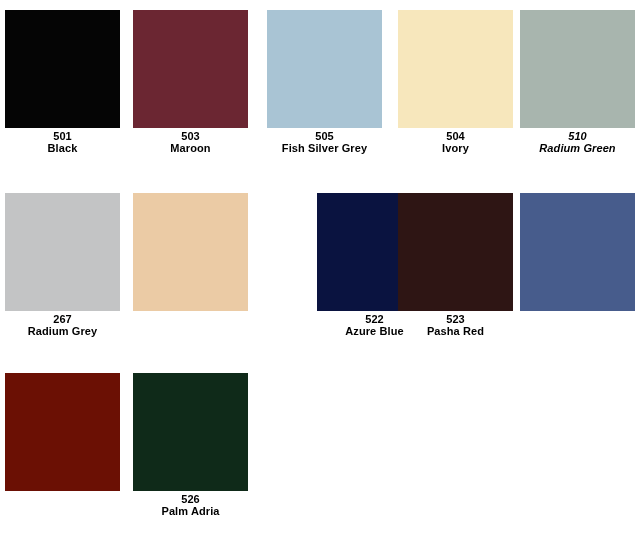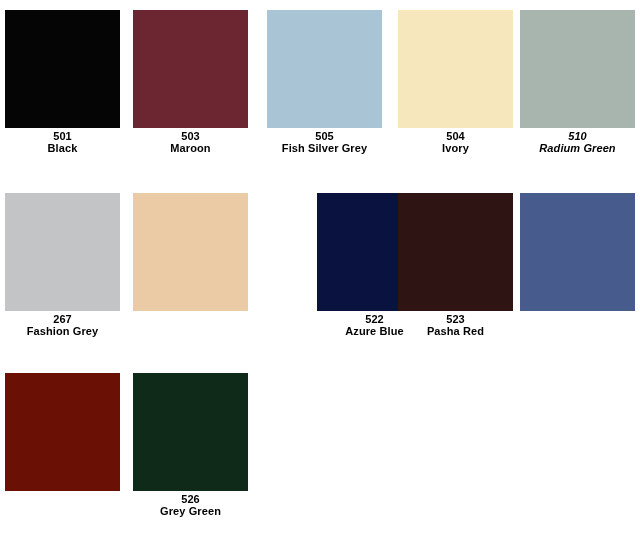--- a/index.html
+++ b/index.html
@@ -97,21 +97,21 @@
           <span class="swatch-code">510</span>
           <span class="swatch-name">Radium Green</span>
         </div>
       </div>
     </div>
     <div class="swatch-row" style="top: 193px;">
       <div class="swatch-cell" style="left: 5px;">
         <div class="swatch-chip" style="background-color: rgb(195, 196, 197); width: 115px; height: 118px;"></div>
         <div class="swatch-caption">
           <span class="swatch-code">267</span>
-          <span class="swatch-name">Fashion Grey</span>
+          <span class="swatch-name">Radium Grey</span>
         </div>
       </div>
       <div class="swatch-cell" style="left: 133px;">
         <div class="swatch-chip" style="background-color: rgb(235, 203, 165); width: 115px; height: 118px;"></div>
       </div>
       <div class="swatch-cell" style="left: 279px; margin-left: 38px;">
         <div class="swatch-chip" style="background-color: rgb(10, 19, 64); width: 115px; height: 118px;"></div>
         <div class="swatch-caption">
           <span class="swatch-code">522</span>
           <span class="swatch-name">Azure Blue</span>
@@ -129,17 +129,17 @@
       </div>
     </div>
     <div class="swatch-row" style="top: 373px;">
       <div class="swatch-cell" style="left: 5px;">
         <div class="swatch-chip" style="background-color: rgb(107, 16, 4); width: 115px; height: 118px;"></div>
       </div>
       <div class="swatch-cell" style="left: 133px;">
         <div class="swatch-chip" style="background-color: rgb(15, 42, 25); width: 115px; height: 118px;"></div>
         <div class="swatch-caption">
           <span class="swatch-code">526</span>
-          <span class="swatch-name">Grey Green</span>
+          <span class="swatch-name">Palm Adria</span>
         </div>
       </div>
     </div>
   </div>
 
 </body></html>

